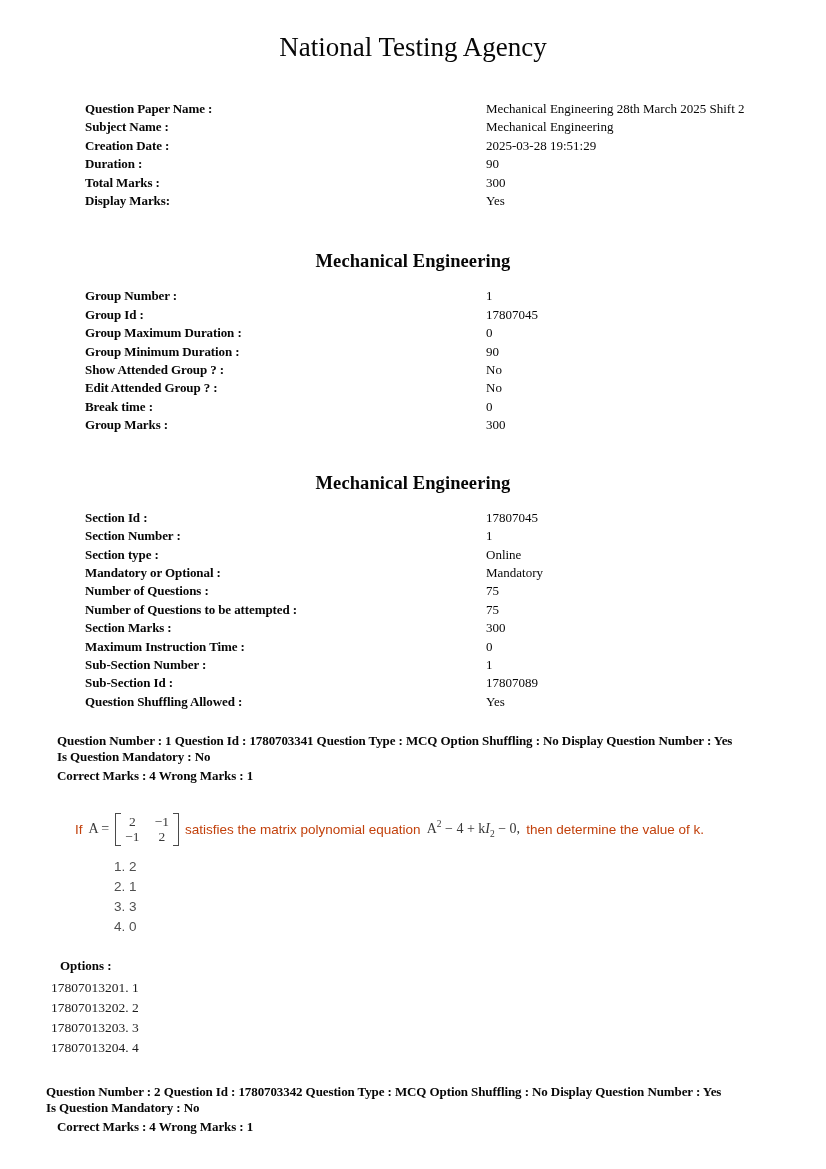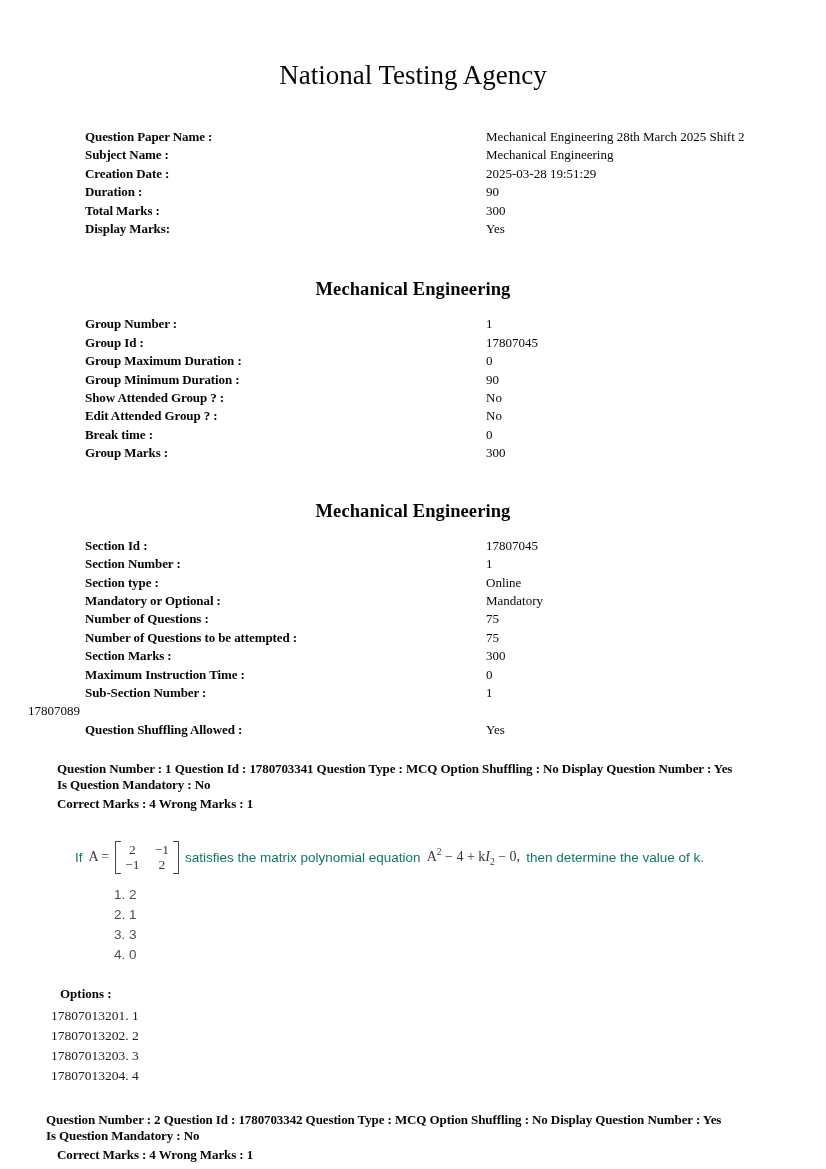--- a/index.html
+++ b/index.html
@@ -5,21 +5,21 @@
   html,body{margin:0;padding:0;}
   body{
     width:826px;height:1169px;background:#ffffff;color:#070707;
     font-family:"Liberation Serif", serif;
     -webkit-font-smoothing:antialiased;
     overflow:hidden;
   }
   .page{width:826px;height:1169px;position:relative;}
 
   .title{
-    margin:0;padding-top:60px;text-align:center;
+    margin:0;padding-top:32px;text-align:center;
     font-size:27px;font-weight:400;line-height:30px;
   }
 
   .kv-block{margin:0;}
   .block-info{margin-top:38px;}
   .kv-row{display:flex;line-height:18.4px;font-size:13px;padding-left:28px;}
   .kv-row .lbl{font-weight:700;margin-left:57px;width:401px;flex:0 0 auto;letter-spacing:-0.1px;}
   .kv-row .val{font-weight:400;}
 
   .sec-heading{
@@ -39,21 +39,21 @@
     margin:3.5px 0 0;padding-left:57px;
     font-size:13px;font-weight:700;line-height:15.5px;letter-spacing:-0.1px;
   }
 
   .q-body{
     margin-top:26px;padding-left:75px;height:40px;
     display:flex;align-items:center;gap:6px;
     font-family:"Liberation Sans", sans-serif;
     font-size:13.5px;color:#4f4f4f;
   }
-  .t-sans{font-family:"Liberation Sans", sans-serif;color:#0f766e;}
+  .t-sans{font-family:"Liberation Sans", sans-serif;color:#c2410c;}
   .t-math{font-family:"Liberation Serif", serif;color:#383838;font-size:14px;white-space:pre;}
   .t-math sup{font-size:9.5px;line-height:0;}
   .t-math sub{font-size:9.5px;line-height:0;}
   .t-math i{font-style:italic;}
 
   .matrix{display:inline-flex;align-items:stretch;height:33px;}
   .bracket{width:5px;flex:0 0 auto;}
   .bracket.l{border-left:1.6px solid #4a4a4a;border-top:1.6px solid #4a4a4a;border-bottom:1.6px solid #4a4a4a;}
   .bracket.r{border-right:1.6px solid #4a4a4a;border-top:1.6px solid #4a4a4a;border-bottom:1.6px solid #4a4a4a;}
   .mgrid{
@@ -184,20 +184,21 @@
     </div>
     <div class="kv-row">
       <span class="lbl">Maximum Instruction Time :</span>
       <span class="val">0</span>
     </div>
     <div class="kv-row">
       <span class="lbl">Sub-Section Number :</span>
       <span class="val">1</span>
     </div>
     <div class="kv-row">
+      <span class="lbl">Sub-Section Id :</span>
       <span class="val">17807089</span>
     </div>
     <div class="kv-row">
       <span class="lbl">Question Shuffling Allowed :</span>
       <span class="val">Yes</span>
     </div>
   </div>
 
   <p class="q-header"><span>Question Number : 1 Question Id : 1780703341 Question Type : MCQ Option Shuffling : No Display Question Number : Yes</span><br><span>Is Question Mandatory : No</span></p>
   <p class="q-marks">Correct Marks : 4 Wrong Marks : 1</p>

